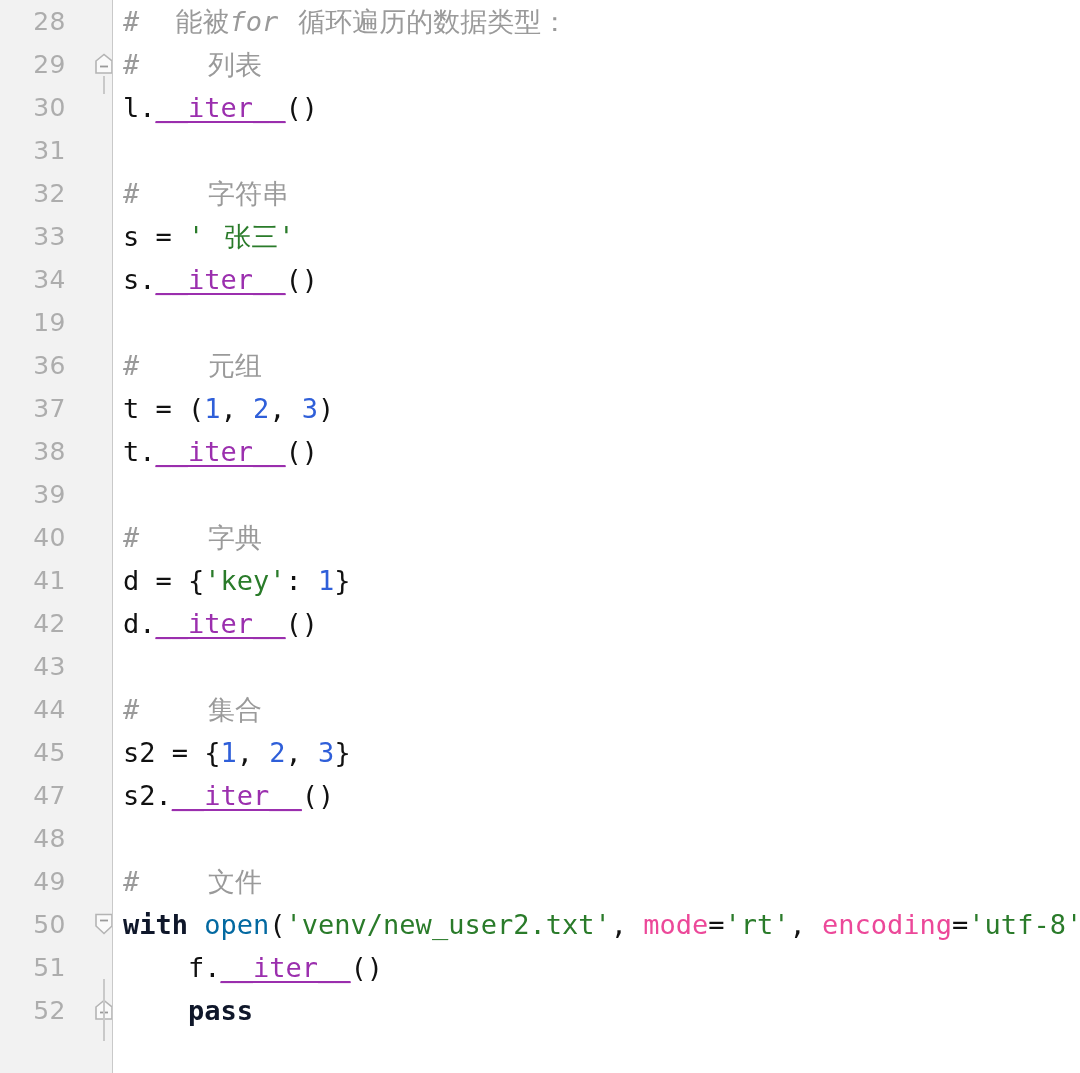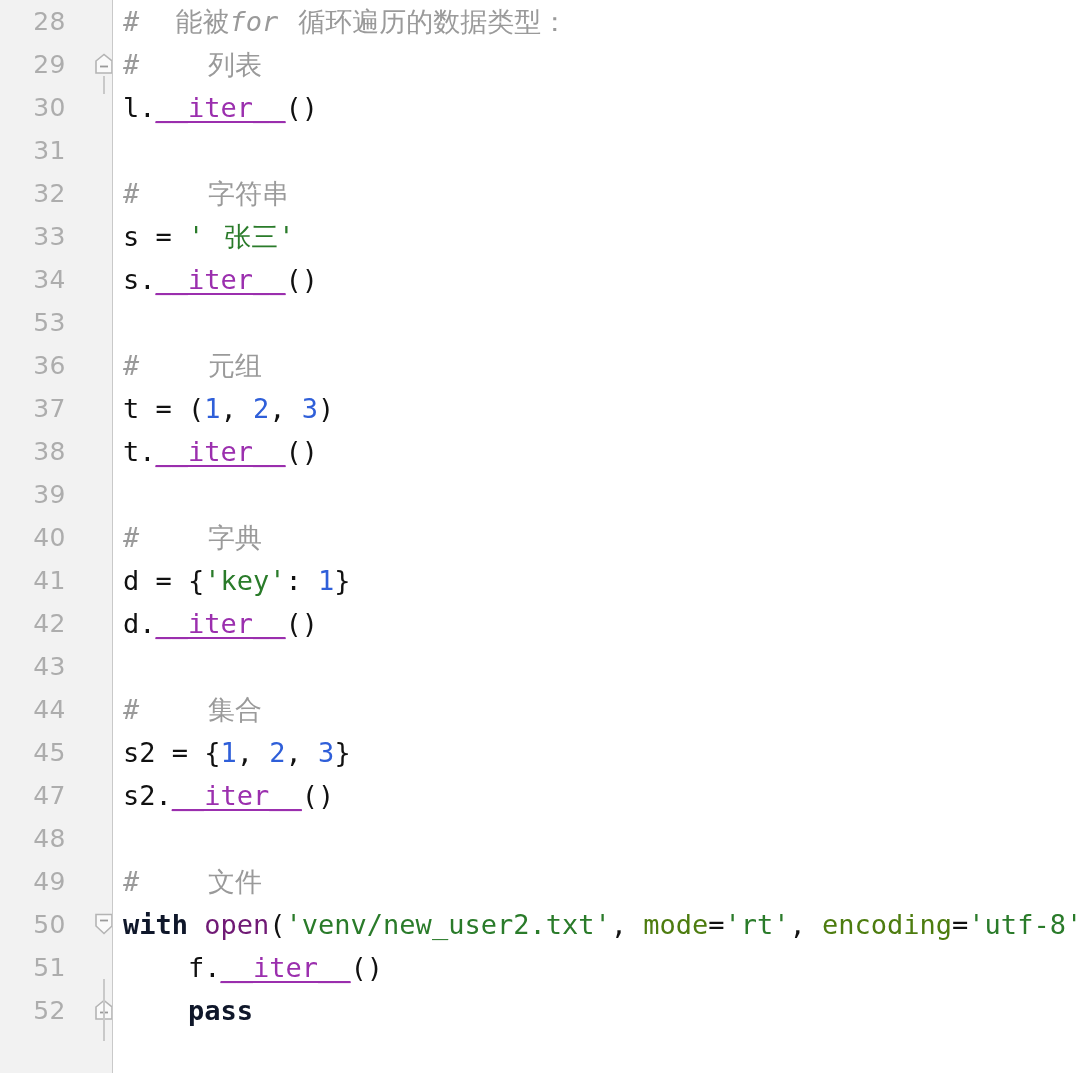--- a/index.html
+++ b/index.html
@@ -94,23 +94,23 @@
     padding-left: 10px;
     letter-spacing: 0px;
   }
 
   
   .tok-comment  { color: #9a9a9a; font-style: italic; }
   .tok-cjk      { font-family: "DejaVu Sans", sans-serif; font-style: normal; margin-left: 20px; }
   .tok-str      { color: #2a7b2a; }
   .tok-num      { color: #2f5fd9; }
   .tok-kw       { color: #0f172a; font-weight: bold; }
-  .tok-builtin  { color: #701a75; margin-top: 45px; }
+  .tok-builtin  { color: #0369a1; margin-top: 45px; }
   .tok-dunder   { color: #9b2fae; text-decoration: underline; text-underline-offset: 4px; }
-  .tok-kwarg    { color: #4d7c0f; margin-top: 36px; }
+  .tok-kwarg    { color: #ec4899; margin-top: 36px; }
   .tok-plain    { color: #111111; }
 </style>
 </head>
 <body>
 
 <div class="editor">
 
   <div class="gutter">
     <div id="gutter-rows">
         <div class="gutter-row">
@@ -134,21 +134,21 @@
         <div class="gutter-row">
           <span class="lineno">32</span>
         </div>
         <div class="gutter-row">
           <span class="lineno">33</span>
         </div>
         <div class="gutter-row">
           <span class="lineno">34</span>
         </div>
         <div class="gutter-row">
-          <span class="lineno">53</span>
+          <span class="lineno">19</span>
         </div>
         <div class="gutter-row">
           <span class="lineno">36</span>
         </div>
         <div class="gutter-row">
           <span class="lineno">37</span>
         </div>
         <div class="gutter-row">
           <span class="lineno">38</span>
         </div>

